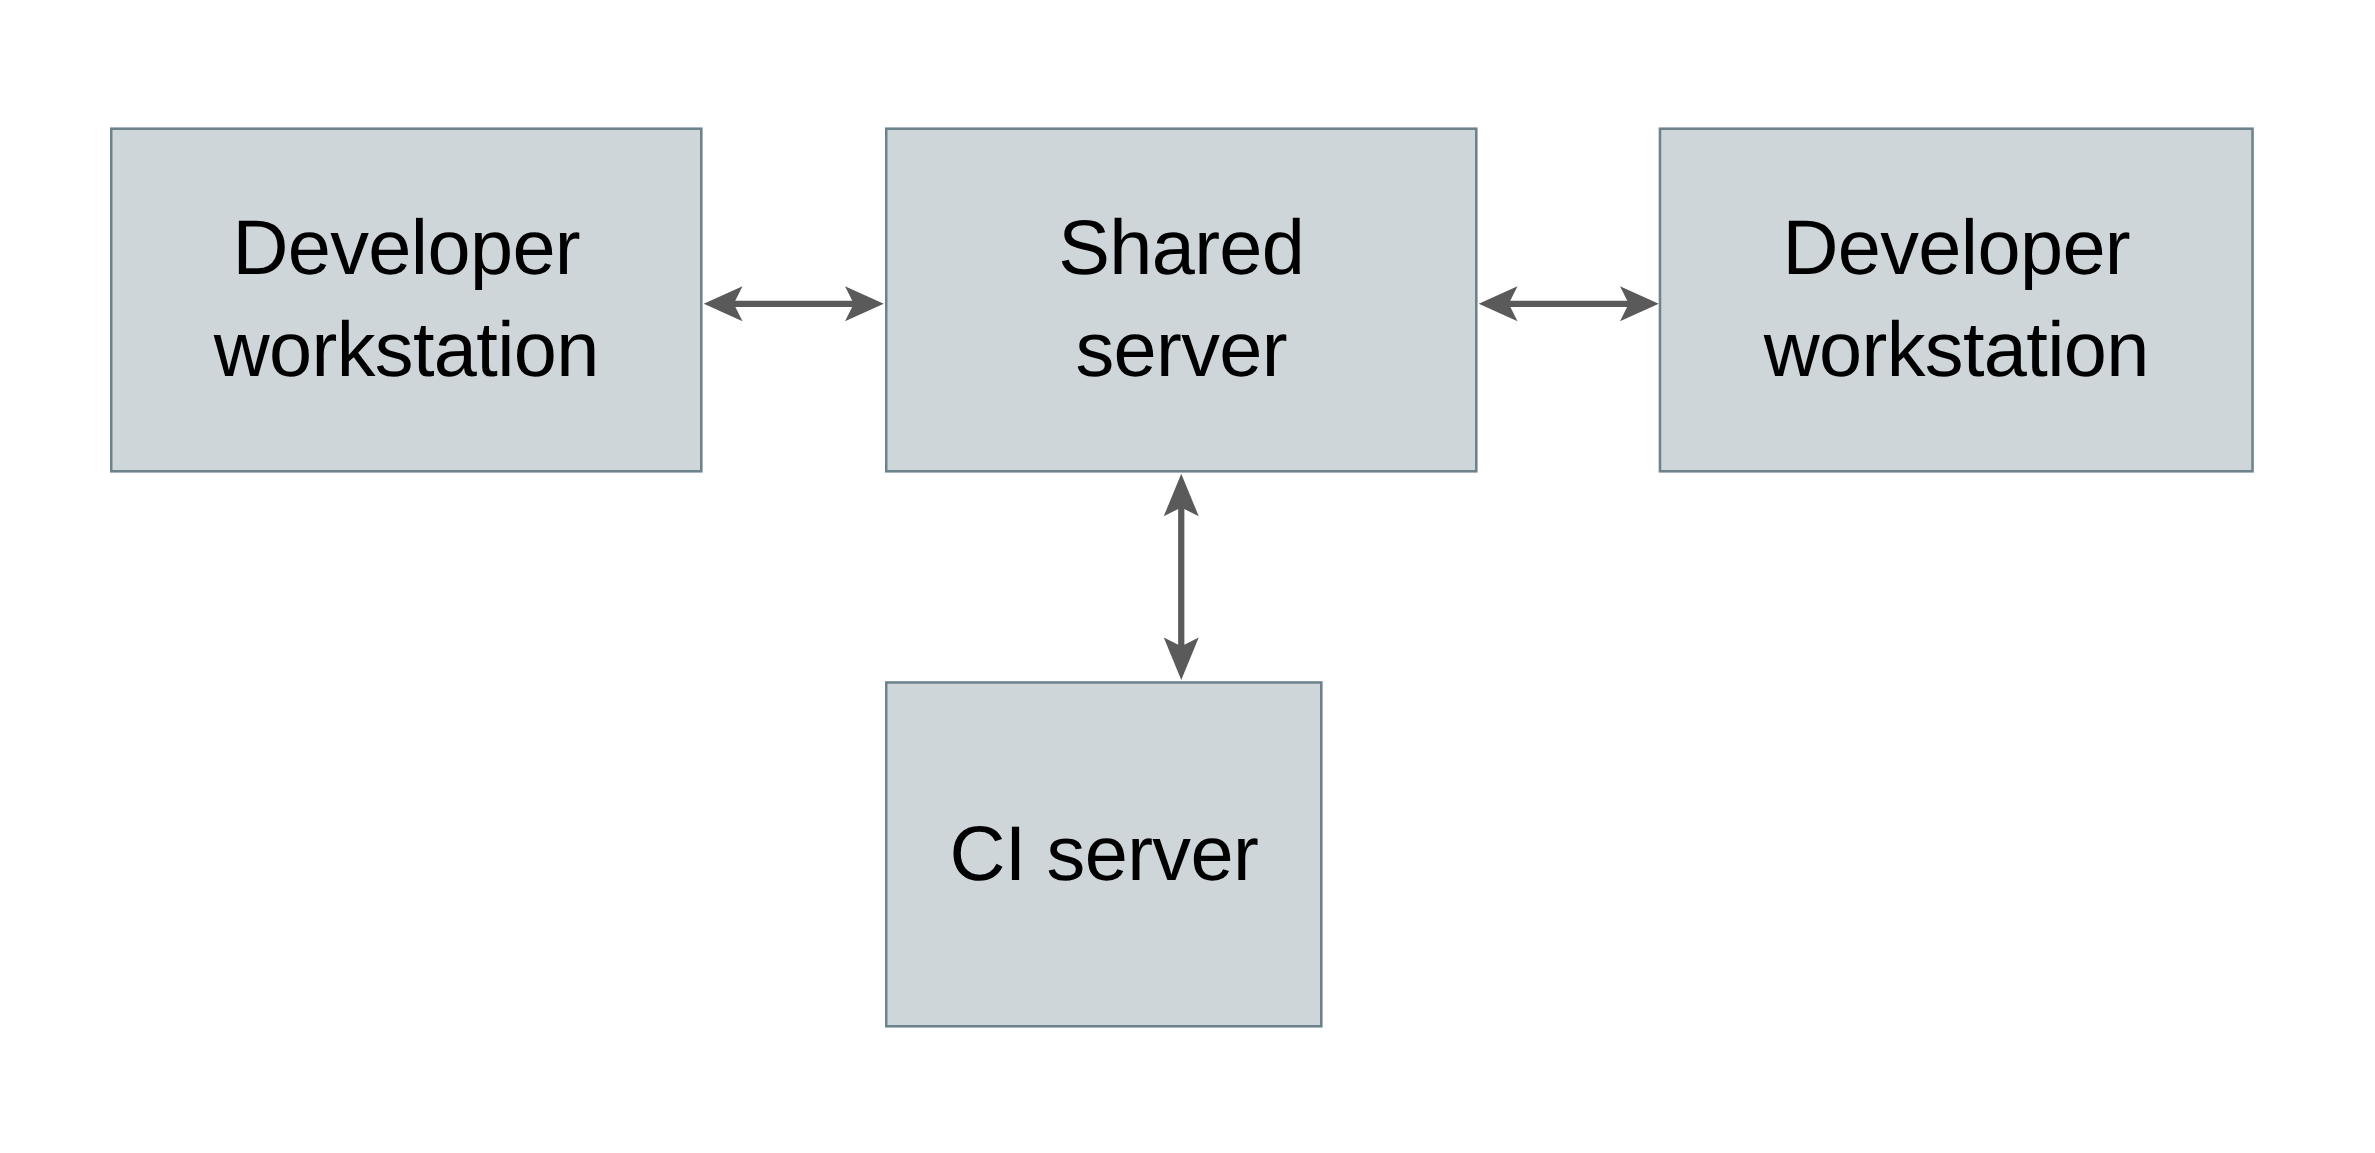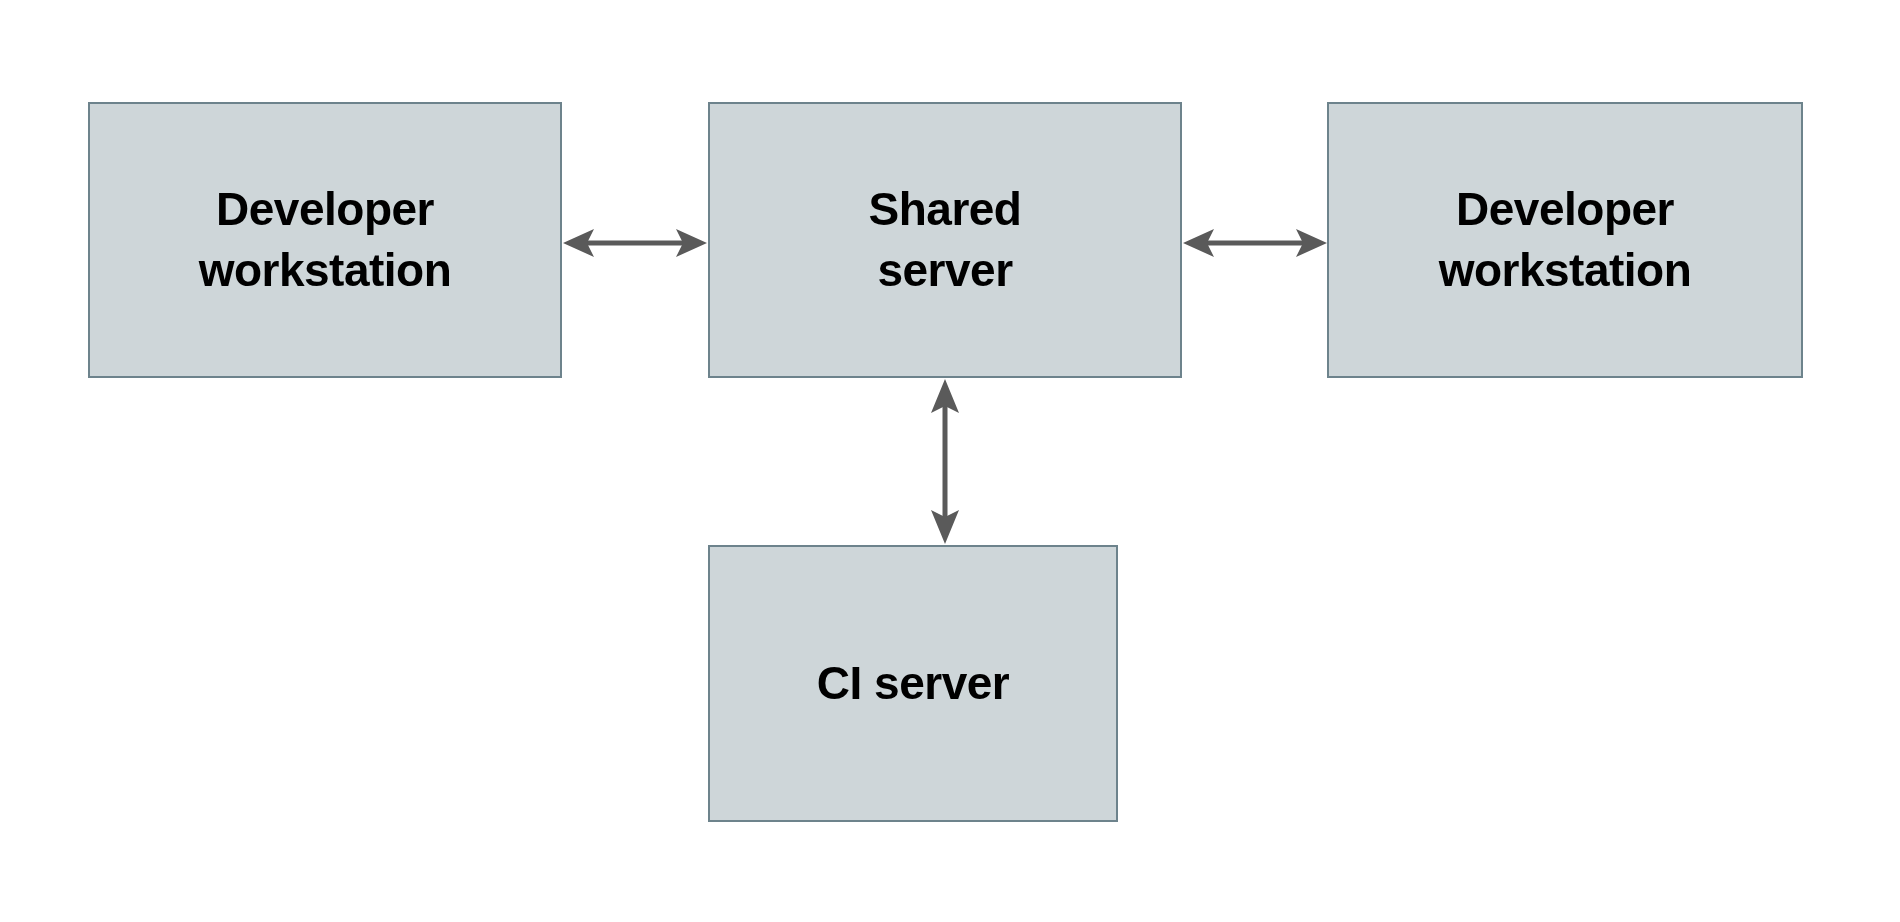--- a/index.html
+++ b/index.html
@@ -23,32 +23,32 @@
     box-sizing: border-box;
     background: #ced6d9;
     border: 2px solid #6d838c;
     display: flex;
     align-items: center;
     justify-content: center;
     text-align: center;
   }
   .node-label {
     font-family: "Liberation Sans", sans-serif;
-    font-size: 46px;
+    font-size: 62px;
     line-height: 1.32;
-    font-weight: 700;
+    font-weight: 400;
     color: #000000;
     letter-spacing: -0.5px;
     white-space: pre-line;
     padding: 0 8px;
   }
   #node-dev-left   { left: 88px;   top: 102px; width: 474px; height: 276px; }
   #node-shared     { left: 708px;  top: 102px; width: 474px; height: 276px; }
   #node-dev-right  { left: 1327px; top: 102px; width: 476px; height: 276px; }
-  #node-ci         { left: 708px;  top: 545px; width: 410px; height: 277px; }
+  #node-ci         { left: 708px;  top: 545px; width: 350px; height: 277px; }
 
   .connector {
     position: absolute;
     pointer-events: none;
   }
   #conn-left-shared  { left: 560px;  top: 212px; width: 150px; height: 62px; }
   #conn-shared-right { left: 1180px; top: 212px; width: 150px; height: 62px; }
   #conn-shared-ci    { left: 914px;  top: 376px; width: 62px;  height: 171px; }
 
   .arrow-stroke { stroke: #5a5a5a; }

